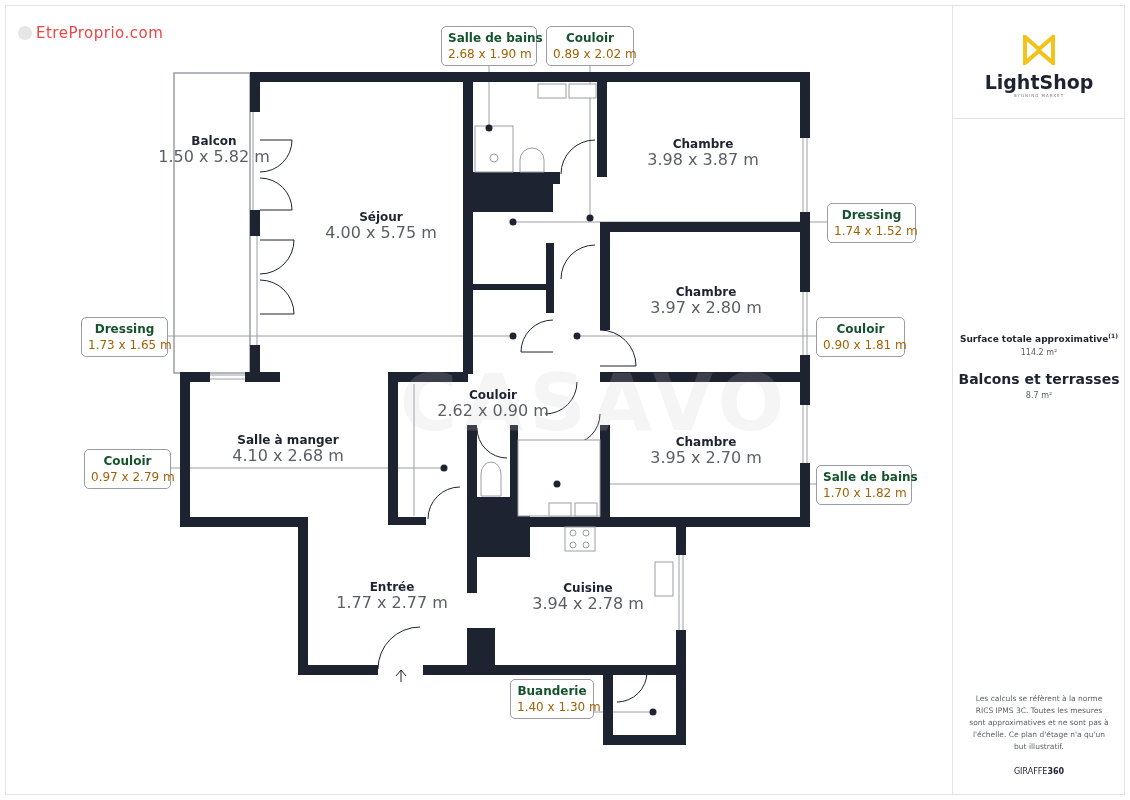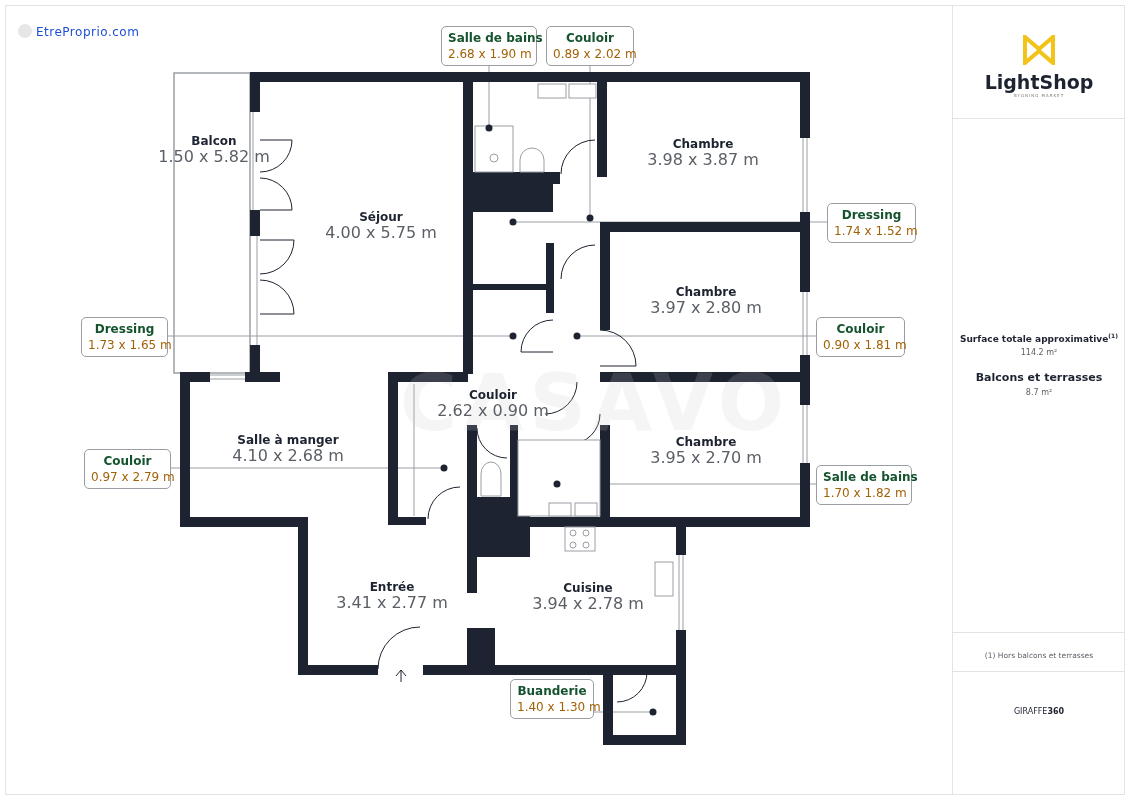--- a/index.html
+++ b/index.html
@@ -1,35 +1,35 @@
 <!DOCTYPE html>
 <html><head>
 <meta charset="utf-8">
 <style>
   html, body { margin:0; padding:0; background:#ffffff; }
   body { width:1130px; height:800px; position:relative; overflow:hidden; font-family:"DejaVu Sans", sans-serif; color:#1d2330; }
   .page-frame { position:absolute; left:5px; top:5px; width:1120px; height:790px; border:1px solid #e3e3e3; box-sizing:border-box; }
-  .watermark { position:absolute; left:18px; top:24px; font-size:12px; color:#1d4ed8; letter-spacing:0.5px; }
+  .watermark { position:absolute; left:18px; top:24px; font-size:15px; color:#ef4444; letter-spacing:0.5px; }
   .watermark .dot { display:inline-block; width:14px; height:14px; border-radius:50%; background:#e6e6e6; vertical-align:-2px; margin-right:4px; }
   svg.plan { position:absolute; left:0; top:0; width:1130px; height:800px; }
   .label { position:absolute; background:#fff; border:1px solid #9a9ea4; border-radius:5px; text-align:center; padding:3px 6px 3px 6px; box-sizing:border-box; }
   .label .t { font-weight:bold; font-size:12px; color:#14532d; line-height:16px; white-space:nowrap; }
   .label .d { font-size:12px; color:#a16207; line-height:16px; white-space:nowrap; }
   .room { position:absolute; text-align:center; transform:translateX(-50%); }
   .room .t { font-weight:bold; font-size:12px; color:#1d2330; line-height:16px; white-space:nowrap; }
   .room .d { font-size:16px; color:#5a5f66; line-height:16px; white-space:nowrap; }
   .sidebar { position:absolute; left:952px; top:5px; width:173px; height:790px; border-left:1px solid #e3e3e3; box-sizing:border-box; }
   .sb-sec { position:absolute; left:0; width:100%; border-bottom:1px solid #e3e3e3; box-sizing:border-box; }
   .logo { position:absolute; left:0; width:100%; top:30px; text-align:center; }
   .logo-name { font-size:19px; font-weight:bold; color:#1d2330; margin-top:2px; }
   .logo-sub { font-size:4px; color:#777; letter-spacing:1px; }
   .area-title { font-size:9px; font-weight:bold; text-align:center; color:#1d2330; }
   .area-title sup { font-size:6px; }
   .area-val { font-size:8px; text-align:center; color:#5a5f66; margin-top:4px; }
-  .area-sub { font-size:11px; font-weight:bold; text-align:center; color:#1d2330; margin-top:14px; }
+  .area-sub { font-size:14px; font-weight:bold; text-align:center; color:#1d2330; margin-top:14px; }
   .note { font-size:7.5px; color:#5a5f66; text-align:center; }
   .disclaimer { font-size:7.5px; color:#5a5f66; text-align:center; line-height:12px; padding:0 14px; }
   .brand { font-size:8px; text-align:center; color:#1d2330; margin-top:14px; }
   .brand b { font-weight:bold; }
   .casavo { position:absolute; left:400px; top:358px; font-size:78px; font-weight:bold; color:rgba(200,200,205,0.18); letter-spacing:6px; pointer-events:none; }
 </style>
 </head>
 <body>
 
 <div class="page-frame"></div>
@@ -193,21 +193,21 @@
 <div class="room" style="left:288px; top:432px;">
     <div class="t">Salle à manger</div>
     <div class="d">4.10 x 2.68 m</div>
   </div>
 <div class="room" style="left:493px; top:387px;">
     <div class="t">Couloir</div>
     <div class="d">2.62 x 0.90 m</div>
   </div>
 <div class="room" style="left:392px; top:579px;">
     <div class="t">Entrée</div>
-    <div class="d">3.41 x 2.77 m</div>
+    <div class="d">1.77 x 2.77 m</div>
   </div>
 <div class="room" style="left:588px; top:580px;">
     <div class="t">Cuisine</div>
     <div class="d">3.94 x 2.78 m</div>
   </div>
 
 <div class="label" style="left:441px; top:26px; width:96px;">
     <div class="t">Salle de bains</div>
     <div class="d">2.68 x 1.90 m</div>
   </div>
@@ -249,19 +249,17 @@
       <div class="logo-name">LightShop</div>
       <div class="logo-sub">BYGNING MARKET</div>
     </div>
   </div>
   <div style="position:absolute; top:327px; left:0; width:100%;">
     <div class="area-title"><span>Surface totale approximative</span><sup>(1)</sup></div>
     <div class="area-val">114.2 m²</div>
     <div class="area-sub">Balcons et terrasses</div>
     <div class="area-val">8.7 m²</div>
   </div>
-  <div class="sb-sec" style="top:627px; height:40px; border-top:1px solid #e3e3e3; padding-top:18px;">
-    <div class="note">(1) Hors balcons et terrasses</div>
-  </div>
   <div style="position:absolute; top:688px; left:0; width:100%;">
+    <div class="disclaimer">Les calculs se réfèrent à la norme RICS IPMS 3C. Toutes les mesures sont approximatives et ne sont pas à l'échelle. Ce plan d'étage n'a qu'un but illustratif.</div>
     <div class="brand"><span>GIRAFFE</span><b>360</b></div>
   </div>
 </div>
 
 </body></html>

